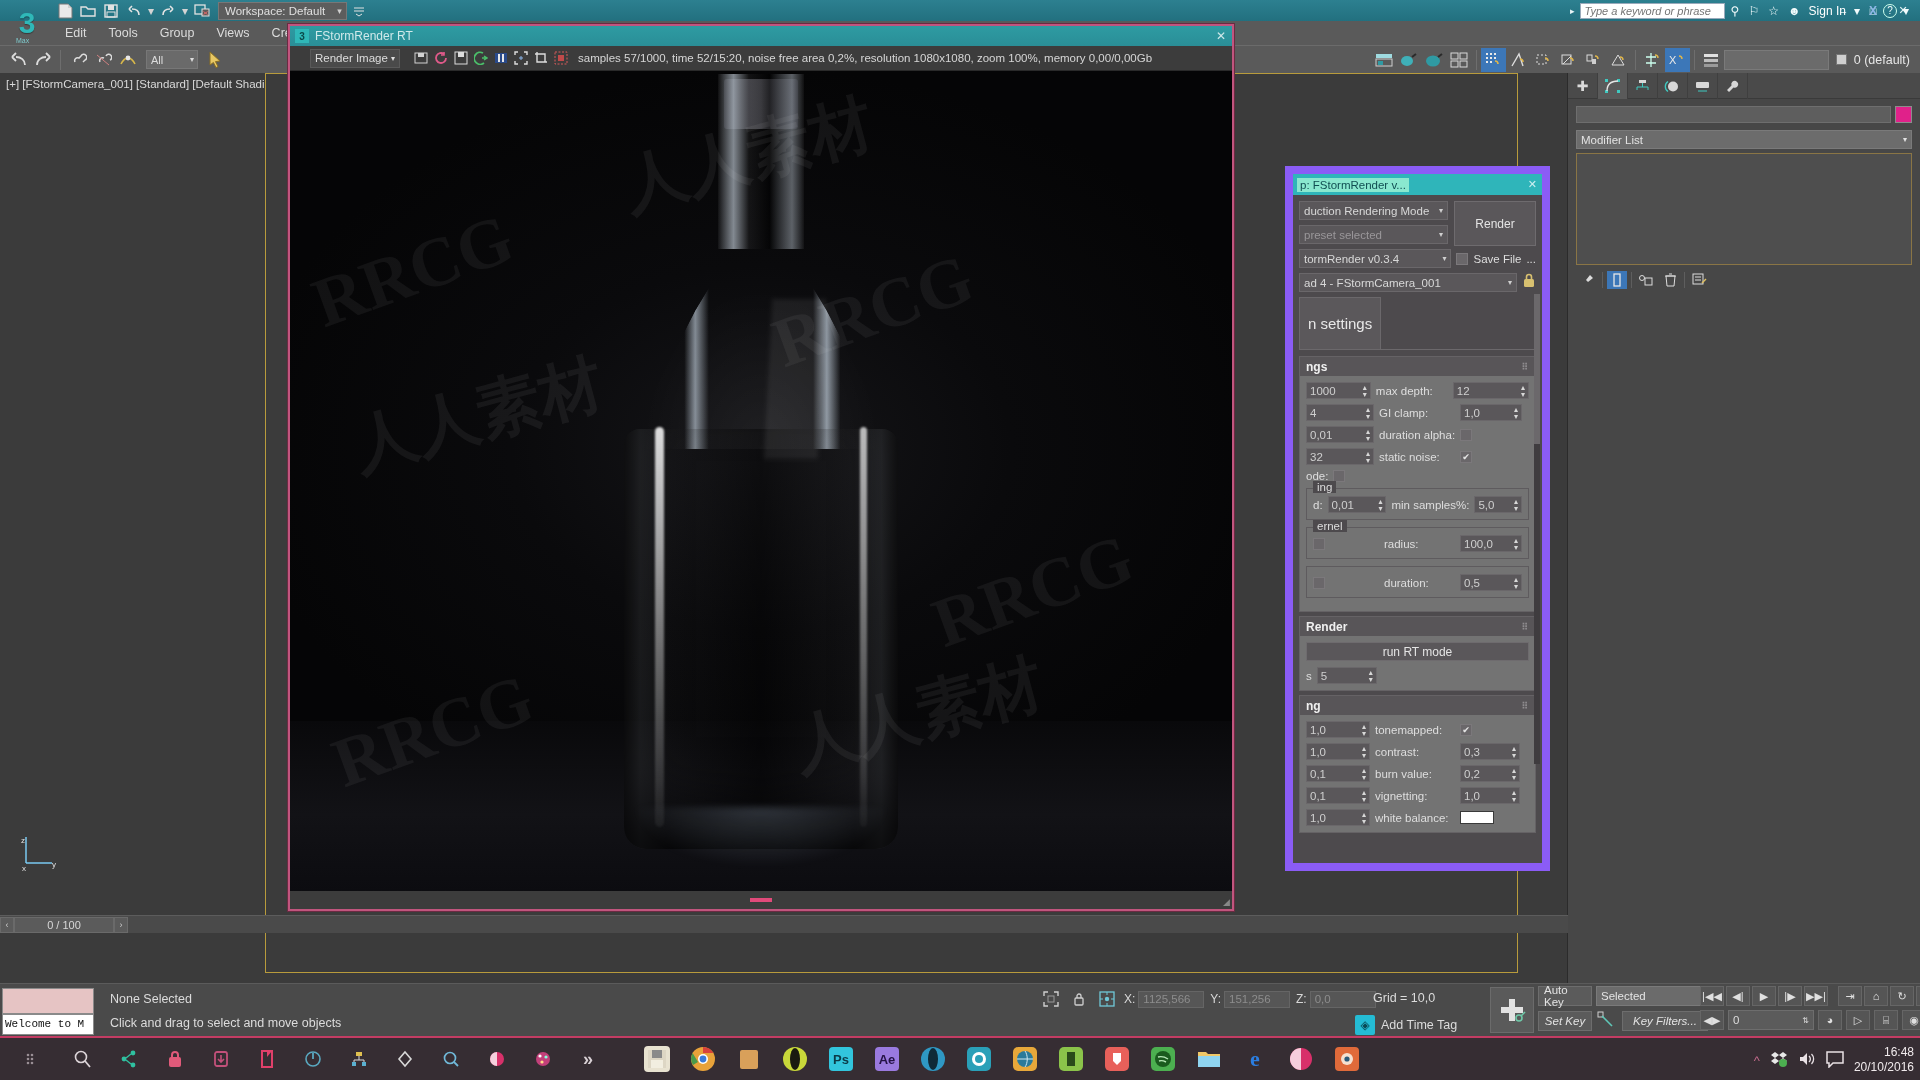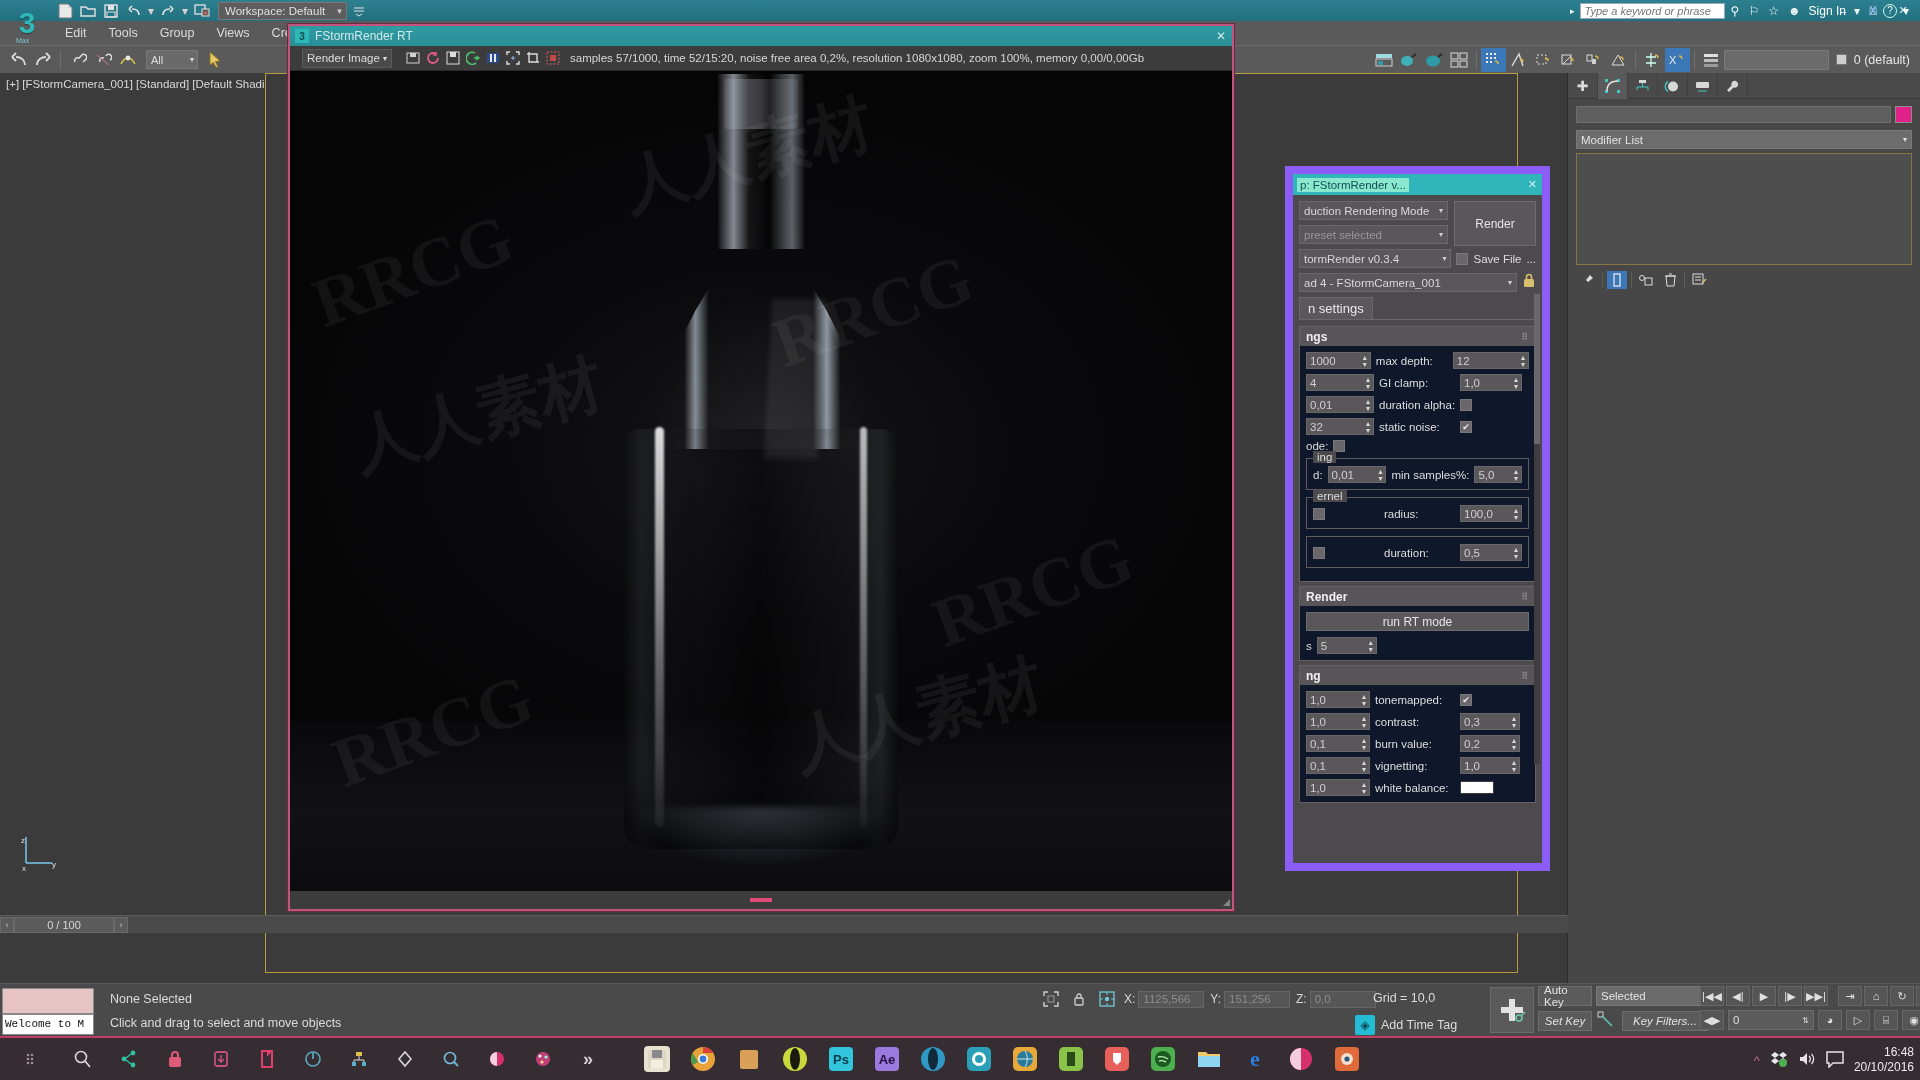--- a/index.html
+++ b/index.html
@@ -135,21 +135,21 @@
 
   
   .rwin{ position:absolute; left:288px; top:24px; width:946px; height:887px;
     background:#2d2d2d; border:2px solid #c1557e; box-shadow:0 0 0 1px #6a2b42;}
   .rwin-title{ height:20px; background:linear-gradient(#2e9ba2,#2a8e97); display:flex;
     align-items:center; padding-left:5px; gap:6px;}
   .rwin-title .ricon{ width:14px; height:14px; background:#2fb8b8; color:#0a4a4a; font-weight:bold;
     font-size:10px; display:flex; align-items:center; justify-content:center;}
   .rwin-title .rtxt{ color:#cfe9ea; font-size:12px;}
   .rwin-title .rclose{ margin-left:auto; margin-right:6px; color:#cfe9ea; font-size:12px;}
-  .rwin-tools{ height:25px; background:#3c3c3c; display:flex; align-items:center; padding-left:12px; gap:3px;
+  .rwin-tools{ height:25px; background:#3c3c3c; display:flex; align-items:center; padding-left:20px; gap:3px;
     border-bottom:1px solid #2a2a2a;}
   .ri-combo{ width:90px; height:19px; background:#4a4a4a; border:1px solid #5a5a5a; color:#ddd;
     font-size:11.5px; display:flex; align-items:center; justify-content:space-between; padding:0 4px;}
   .rtool{ width:17px; height:18px; display:flex; align-items:center; justify-content:center; font-size:12px;}
   .rstats{ color:#d6d6d6; font-size:11.5px; margin-left:6px; white-space:nowrap;}
   .rcanvas{ position:absolute; left:0; top:45px; width:942px; height:820px; background:#050505;
     overflow:hidden;}
   .rfooter{ position:absolute; left:0; bottom:0; width:942px; height:18px; background:#3c3c3c;
     display:flex; align-items:center; justify-content:center;}
   .rprog{ width:22px; height:4px; background:#e04a7a;}
@@ -207,25 +207,25 @@
   .combo .cv{ font-size:8px; color:#cfcfcf;}
   .bigbtn{ background:#5a575a; border:1px solid #6e6b6e; color:#e4e4e4; font-size:12px;
     display:flex; align-items:center; justify-content:center;}
   .chk{ width:12px; height:12px; background:#6a676a; border:1px solid #7b787b; display:inline-flex;
     align-items:center; justify-content:center; font-size:9px; color:#e6e6e6;}
   .lbl{ color:#dedede; font-size:11.5px; white-space:nowrap;}
   .spin{ height:17px; background:#5a575a; border:1px solid #6a676a; color:#cfcfcf; font-size:11.5px;
     display:flex; align-items:center; justify-content:space-between; padding:0 3px;}
   .spin .ar{ font-size:8px; line-height:7px; color:#d8d8d8;}
   .tabrow{ display:flex; margin:3px 0 0 0; border-bottom:1px solid #6b686b;}
-  .ftab{ padding:3px 8px; background:#5b585b; border:1px solid #6b686b; border-bottom:none;
-    color:#e8e8e8; font-size:13px;}
+  .ftab{ padding:17px 8px; background:#5b585b; border:1px solid #6b686b; border-bottom:none;
+    color:#e8e8e8; font-size:15px;}
   .grp{ border:1px solid #5e5b5e; margin:6px 0 7px 0; padding:7px 6px 6px 6px; position:relative;}
   .grp-t{ position:absolute; top:-8px; left:6px; background:#4d4a4d; padding:0 4px; color:#dcdcdc; font-size:11.5px;}
-  .roll{ background:#0f172a; border:1px solid #656265; margin-bottom:4px;}
+  .roll{ background:#737373; border:1px solid #656265; margin-bottom:4px;}
   .roll-h{ height:19px; display:flex; align-items:center; padding:0 6px; color:#f0f0f0;
     font-size:12px; font-weight:bold; background:#585558;}
   .roll-h .dots{ margin-left:auto; color:#8f8c8f; font-size:9px; letter-spacing:1px;}
   .roll-b{ padding:6px;}
   .white-sw{ width:34px; height:13px; background:#ffffff; border:1px solid #3a3a3a;}
   .fsd-scroll{ position:absolute; right:2px; top:120px; width:6px; height:470px; background:#3f3c3f;}
   .fsd-scroll i{ display:block; width:6px; height:150px; background:#6b686b;}
 </style>
 </head>
 <body>

